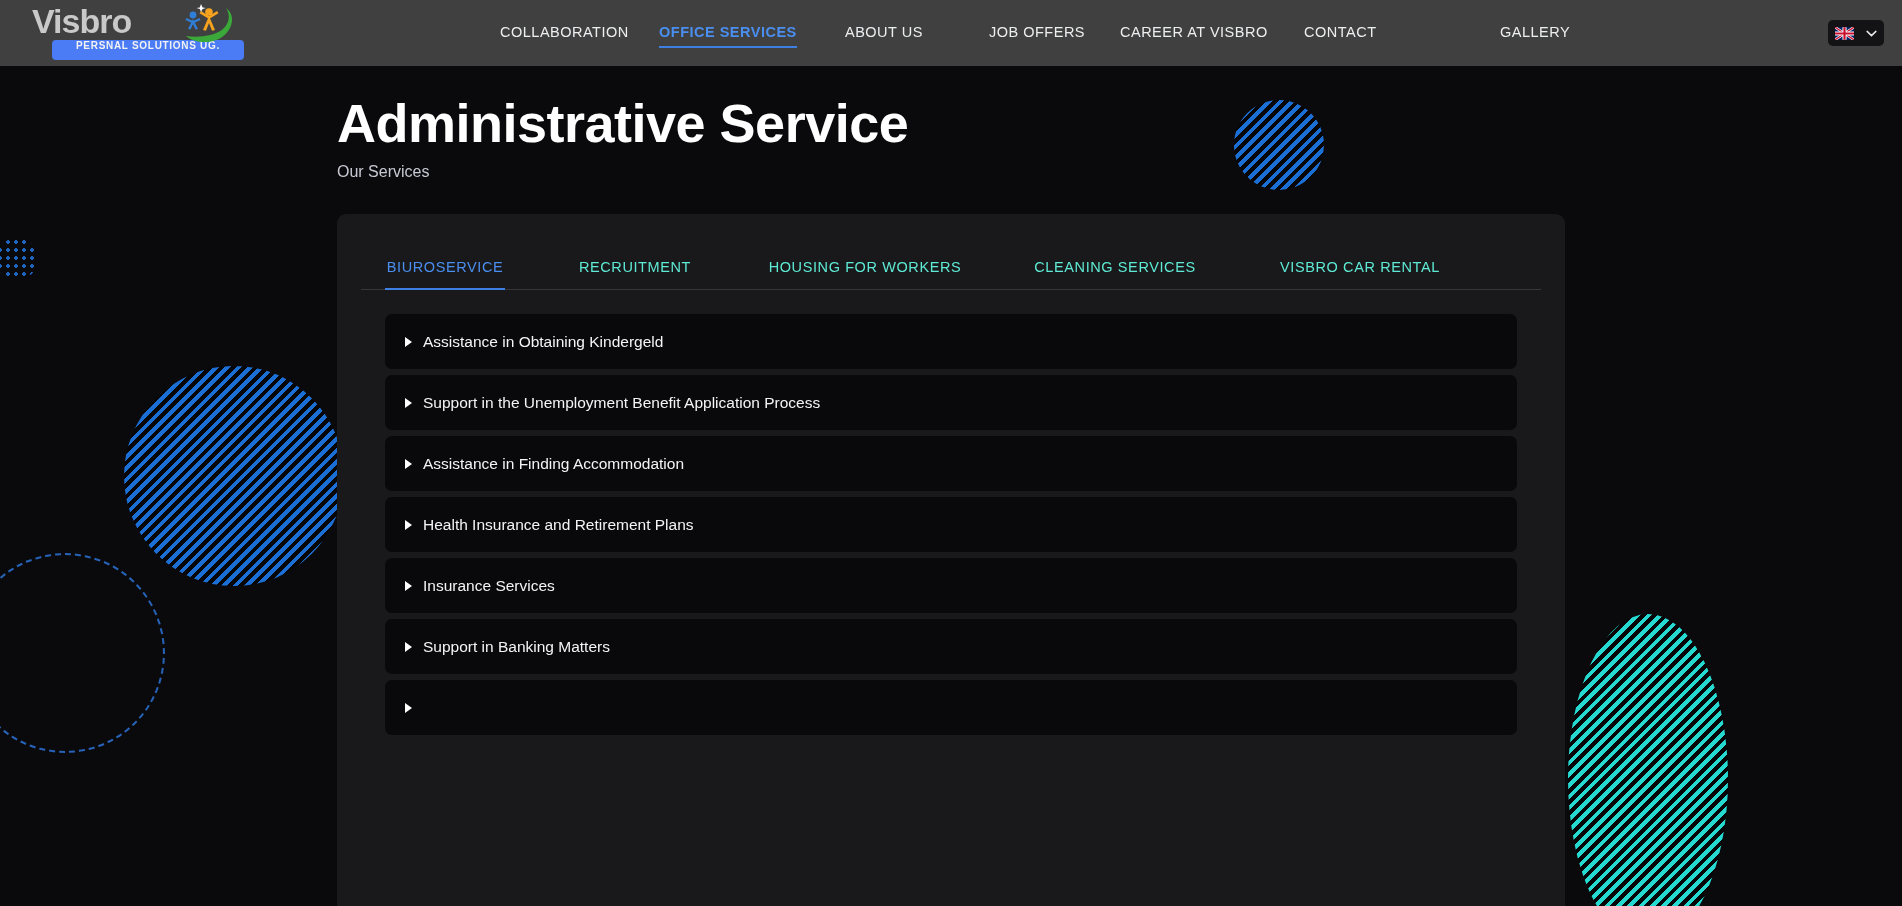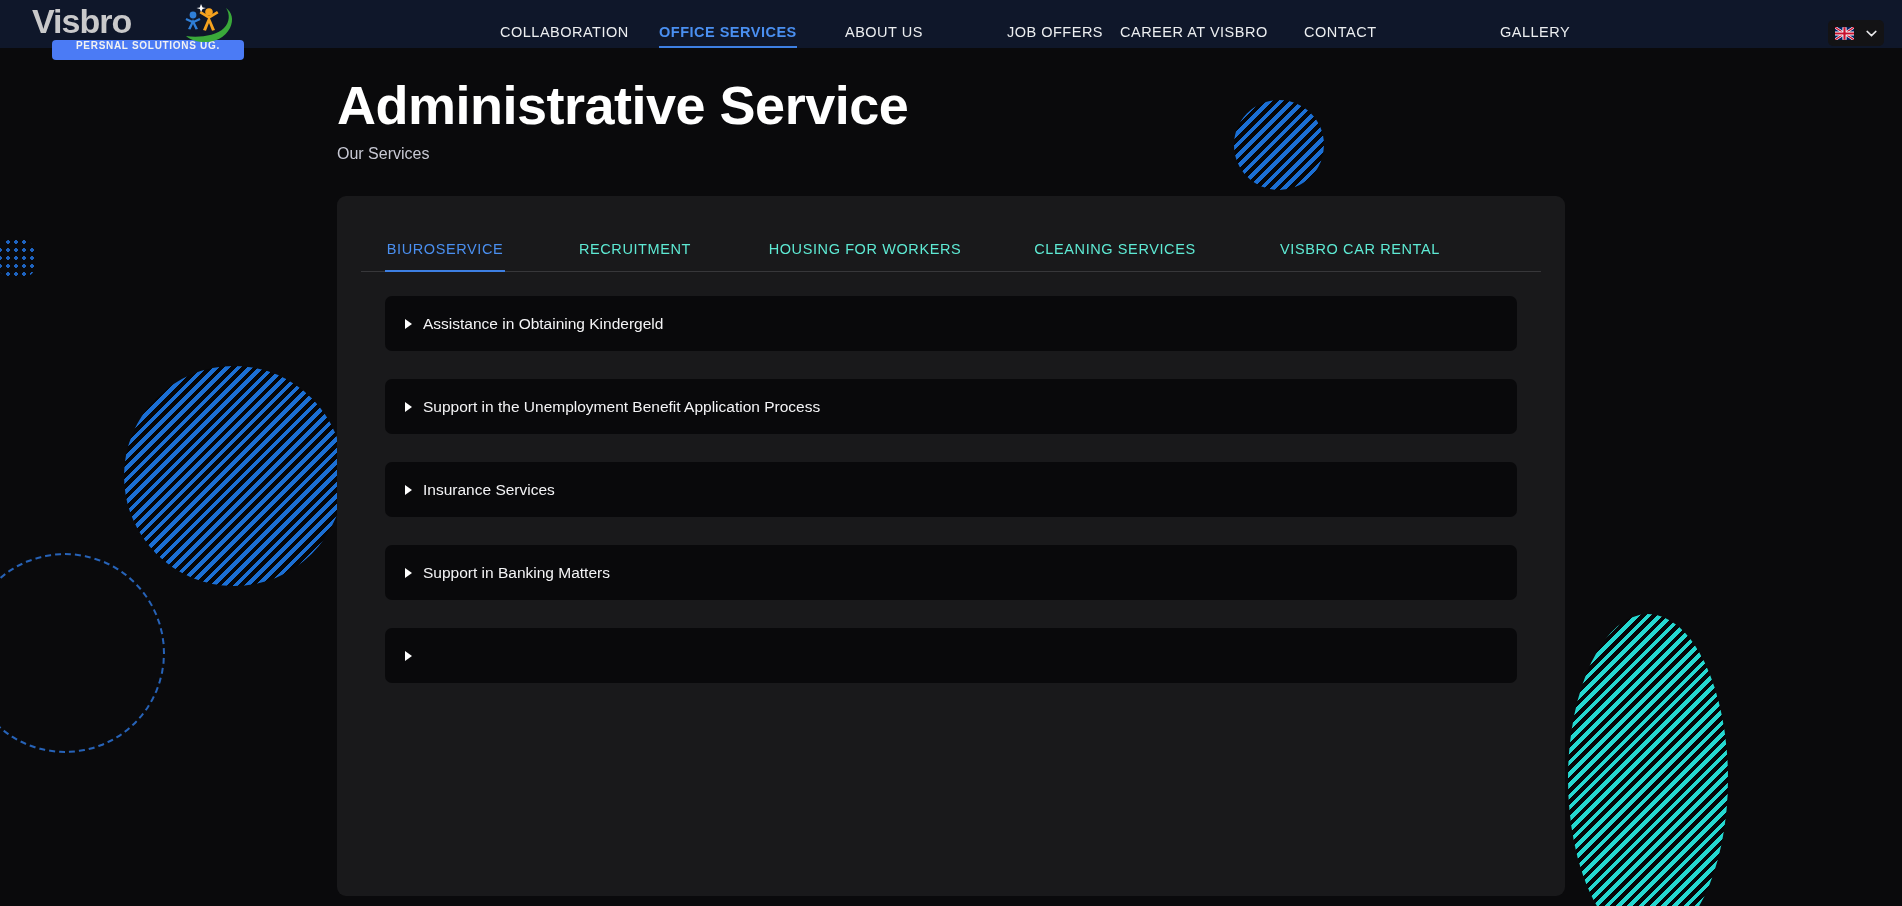--- a/index.html
+++ b/index.html
@@ -35,22 +35,22 @@
   }
   .circle-striped-teal {
     left:1568px; top:614px; width:160px; height:330px; border-radius:50%;
     background:repeating-linear-gradient(135deg,
       #25d8d0 0px, #25d8d0 4px, #060608 4px, #060608 8px);
   }
 
   
   .header {
     position:relative; z-index:20;
-    height:48px; width:100%;
-    background:#0f172a;
+    height:66px; width:100%;
+    background:#404040;
     display:flex; align-items:center;
   }
   .logo-wrap { position:absolute; left:24px; top:4px; width:220px; height:62px; }
   .logo-text {
     font-size:34px; font-weight:bold; color:#c9c9ca;
     letter-spacing:-1px; line-height:34px; padding-left:8px;
   }
   .logo-bar {
     margin-top:2px; margin-left:28px; width:192px; height:20px;
     background:#4b7bf5; border-radius:4px;
@@ -122,21 +122,21 @@
     height:2px; background:#3d7fe3;
   }
 
   .accordion { padding:24px 24px 30px 24px; }
   .acc-item {
     background:#09090b;
     border-radius:7px;
     height:55px;
     display:flex; align-items:center;
     padding:0 20px;
-    margin-bottom:28px;
+    margin-bottom:6px;
     cursor:pointer;
   }
   .acc-marker {
     width:0; height:0;
     border-left:7px solid #ffffff;
     border-top:5px solid transparent;
     border-bottom:5px solid transparent;
     margin-right:11px; flex:none;
   }
   .acc-label { font-size:15.5px; color:#f4f4f6; }
@@ -166,21 +166,21 @@
         <path d="M33 14 L27 28 L30 28.7 L33 21 L36 28.7 L39 28 Z" fill="#f5a21e"></path>
         <path d="M25 9 L33 14 L41 9 L42.5 11.2 L33 17 L23.5 11.2 Z" fill="#f5a21e"></path>
         <path d="M25 2 L26.6 5.4 L30 6 L26.6 7 L25 10 L23.8 7 L20.5 6 L23.8 5.4 Z" fill="#ffffff"></path>
       </svg>
     </div>
 
     <div class="nav">
       <div class="nav-item" style="position:absolute;left:0;">COLLABORATION</div>
       <div class="nav-item active" style="position:absolute;left:159px;">OFFICE SERVICES</div>
       <div class="nav-item" style="position:absolute;left:345px;">ABOUT US</div>
-      <div class="nav-item" style="position:absolute;left:507px;">JOB OFFERS</div>
+      <div class="nav-item" style="position:absolute;left:489px;">JOB OFFERS</div>
       <div class="nav-item" style="position:absolute;left:620px;">CAREER AT VISBRO</div>
       <div class="nav-item" style="position:absolute;left:804px;">CONTACT</div>
       <div class="nav-item" style="position:absolute;left:1000px;">GALLERY</div>
     </div>
 
     <div class="lang-select">
       <svg class="flag" viewBox="0 0 60 40">
         <rect width="60" height="40" fill="#012169"></rect>
         <path d="M0,0 L60,40 M60,0 L0,40" stroke="#fff" stroke-width="8"></path>
         <path d="M0,0 L60,40 M60,0 L0,40" stroke="#C8102E" stroke-width="4"></path>
@@ -214,20 +214,28 @@
       <div class="acc-item">
         <span class="acc-marker"></span>
         <span class="acc-label">Assistance in Obtaining Kindergeld</span>
       </div>
       <div class="acc-item">
         <span class="acc-marker"></span>
         <span class="acc-label">Support in the Unemployment Benefit Application Process</span>
       </div>
       <div class="acc-item">
         <span class="acc-marker"></span>
+        <span class="acc-label">Assistance in Finding Accommodation</span>
+      </div>
+      <div class="acc-item">
+        <span class="acc-marker"></span>
+        <span class="acc-label">Health Insurance and Retirement Plans</span>
+      </div>
+      <div class="acc-item">
+        <span class="acc-marker"></span>
         <span class="acc-label">Insurance Services</span>
       </div>
       <div class="acc-item">
         <span class="acc-marker"></span>
         <span class="acc-label">Support in Banking Matters</span>
       </div>
       <div class="acc-item">
         <span class="acc-marker"></span>
         <span class="acc-label"></span>
       </div>

